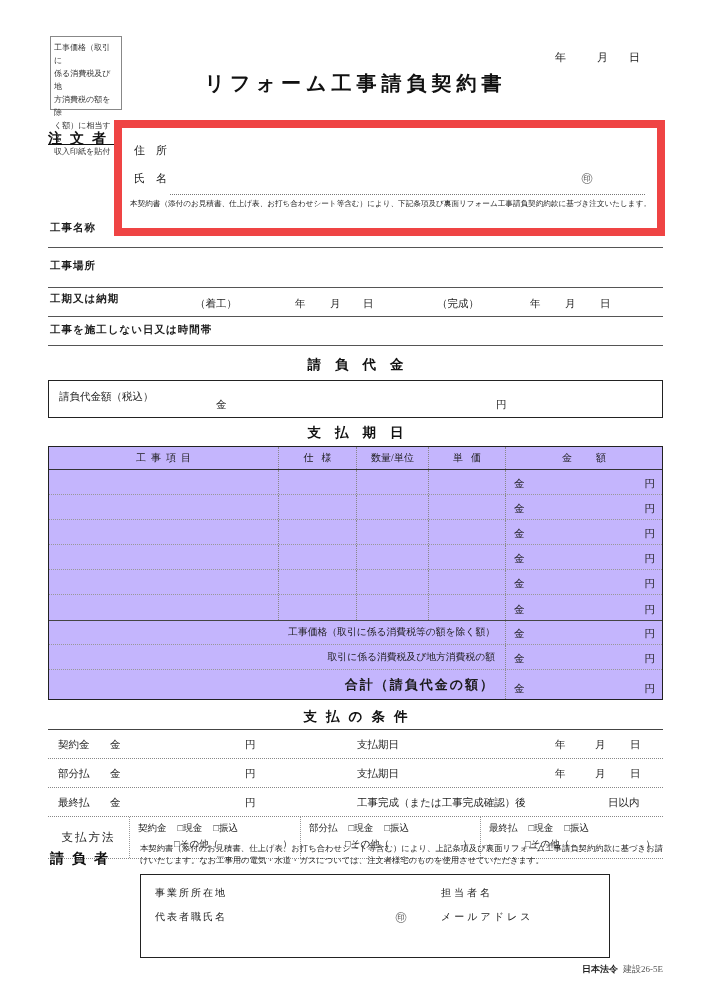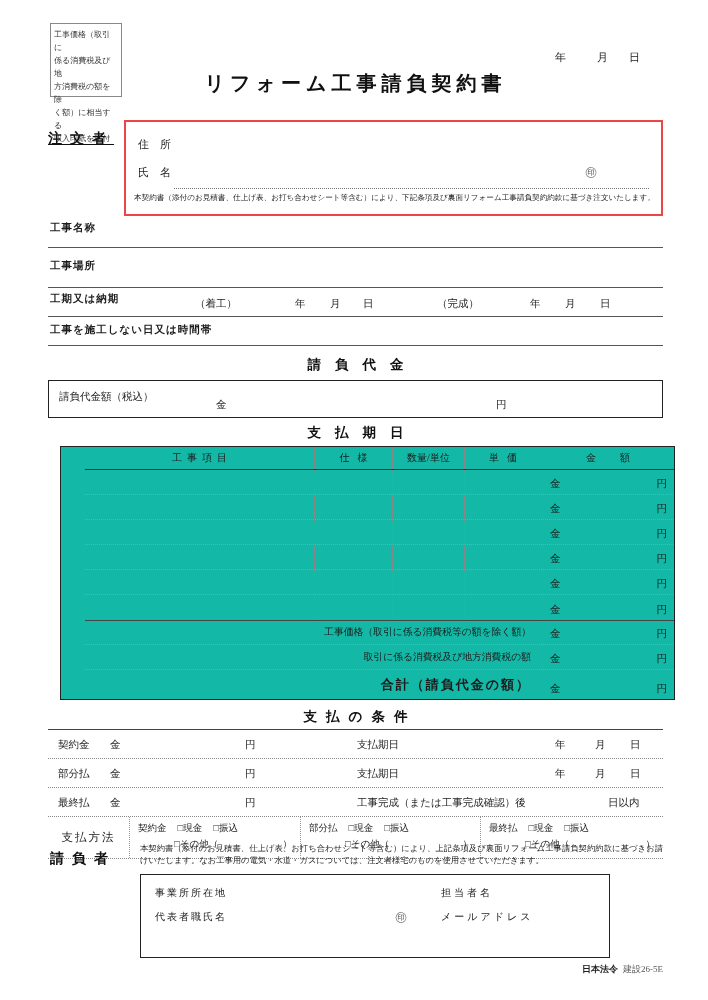--- a/index.html
+++ b/index.html
@@ -5,40 +5,40 @@
   html,body{margin:0;padding:0;background:#ffffff;}
   .page{
     position:relative; width:708px; height:1000px; background:#ffffff;
     color:#1c1c1c; font-family:"Liberation Serif","DejaVu Serif",serif;
     overflow:hidden;
   }
   .content{position:absolute; left:48px; top:0; width:615px; height:1000px;}
 
   
   .stamp-box{
-    position:absolute; left:2px; top:23px; width:72px; height:74px;
+    position:absolute; left:2px; top:36px; width:72px; height:74px;
     border:1px solid #888; padding:4px 3px; box-sizing:border-box;
     font-size:8px; line-height:13px; color:#333; text-align:left;
   }
   .date-line{position:absolute; top:50px; left:0; width:100%; height:14px; font-size:11px;}
   .date-line .u{position:absolute; top:0;}
   .doc-title{
     position:absolute; top:70px; left:0; width:100%; text-align:center;
     font-family:"Liberation Sans","DejaVu Sans",sans-serif; font-weight:bold;
     font-size:20px; letter-spacing:5px; color:#111; white-space:nowrap;
   }
 
   
   .orderer{position:absolute; top:120px; left:0; width:100%; display:flex;}
   .party-label{
     width:92px; box-sizing:border-box; padding-top:10px;
     font-family:"Liberation Sans","DejaVu Sans",sans-serif; font-weight:bold;
     font-size:14px; letter-spacing:8px; color:#111; white-space:nowrap;text-decoration:underline;
   }
-  .orderer-box{flex:1; height:96px; border:2px solid #ef4444; box-sizing:border-box; padding:8px 0 0 0;}
+  .orderer-box{flex:1; height:116px; border:8px solid #ef4444; box-sizing:border-box; padding:8px 0 0 0;}
   .ob-row{display:flex; align-items:center; height:28px; padding:0 12px; font-size:11px; justify-content:space-between;}
   .seal{font-size:12px; color:#444;}
   .ob-row .seal{margin-right:52px;}
   .dotted-rule{height:0; border-bottom:1px dotted #777; margin:2px 12px 0 48px;}
   .ob-note{font-size:7.6px; color:#222; padding:4px 6px 0 8px; white-space:nowrap; overflow:hidden;}
 
   
   .wrow{position:absolute; left:0; width:100%; border-bottom:1px solid #555; box-sizing:border-box;}
   .wrow .lbl{position:absolute; left:2px; top:7px; font-size:10.5px; font-weight:600; letter-spacing:1px; white-space:nowrap;}
   .wrow .pos{position:absolute; bottom:5px; font-size:10.5px; white-space:nowrap;}
@@ -49,21 +49,21 @@
     font-family:"Liberation Sans","DejaVu Sans",sans-serif; font-weight:bold;
     font-size:13.5px; color:#111; letter-spacing:14px; padding-left:14px; box-sizing:border-box;
     white-space:nowrap;
   }
 
   
   .price-box{position:absolute; top:380px; left:0; width:100%; height:38px; border:1.5px solid #222; box-sizing:border-box;}
   .price-box .pb{position:absolute; font-size:10.5px; white-space:nowrap;}
 
   
-  .bd-table{position:absolute; top:446px; left:12px; width:100%; border:1.5px solid #222; box-sizing:border-box; background:#14b8a6;padding-left:24px;}
+  .bd-table{position:absolute; top:446px; left:0; width:100%; border:1.5px solid #222; box-sizing:border-box; background:#c4b5fd;}
   .bd-row{display:flex; width:100%; box-sizing:border-box;}
   .bd-head{height:23px; border-bottom:1px solid #333;}
   .cell{box-sizing:border-box; display:flex; align-items:center; justify-content:center; font-size:10px;}
   .c1{width:230px;} .c2{width:78px;} .c3{width:72px;} .c4{width:77px;} .c5{flex:1;}
   .vd{border-right:1px dotted #888;}
   .hc1{letter-spacing:5px; padding-left:5px;} .hc2{letter-spacing:8px; padding-left:8px;}
   .hc4{letter-spacing:8px; padding-left:8px;} .hc5{letter-spacing:24px; padding-left:24px;}
   .bd-empty{height:25px; border-bottom:1px dotted #999;}
   .bd-empty.last{border-bottom:none;}
   .money{justify-content:space-between; align-items:flex-end; padding:0 7px 3px 8px; font-size:10.5px;}

